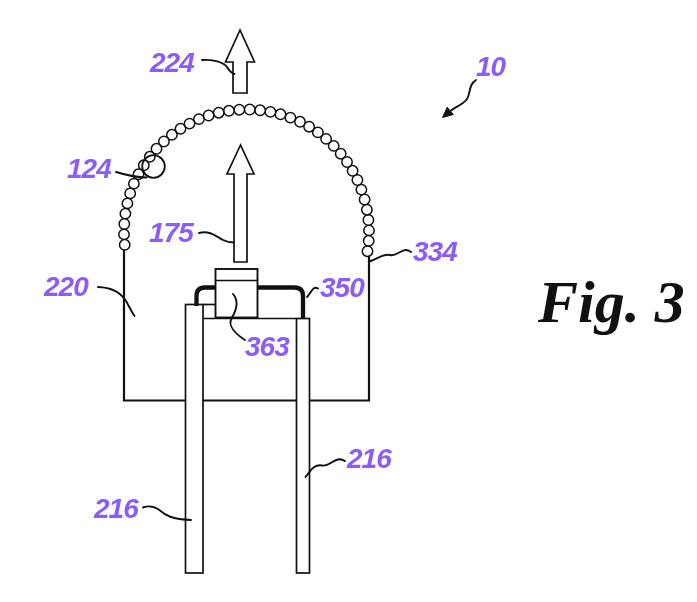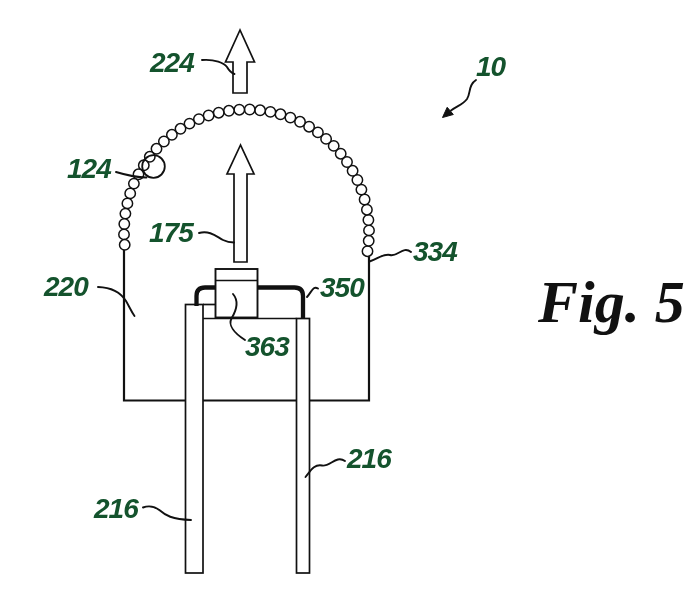--- a/index.html
+++ b/index.html
@@ -8,21 +8,21 @@
     position:relative;
     width:697px;height:602px;
     background:#ffffff;
     overflow:hidden;
     font-family:"Liberation Sans",sans-serif;
   }
   #drawing{position:absolute;left:0;top:0;}
   .ref{
     position:absolute;
     font:italic bold 28px/1 "Liberation Sans",sans-serif;
-    color:#14532d;
+    color:#8b5cf6;
     letter-spacing:-1px;
     white-space:nowrap;
   }
   .fig-caption{
     position:absolute;
     font:italic bold 60px/1 "Liberation Serif",serif;
     color:#111;
     white-space:nowrap;
   }
 </style>
@@ -115,15 +115,15 @@
   <div class="ref" style="left:476px;top:53px">10</div>
   <div class="ref" style="left:67px;top:155px">124</div>
   <div class="ref" style="left:149px;top:219px">175</div>
   <div class="ref" style="left:413px;top:238px">334</div>
   <div class="ref" style="left:44px;top:273px">220</div>
   <div class="ref" style="left:320px;top:274px">350</div>
   <div class="ref" style="left:245px;top:333px">363</div>
   <div class="ref" style="left:347px;top:445px">216</div>
   <div class="ref" style="left:94px;top:495px">216</div>
 
-  <div class="fig-caption" style="left:538px;top:272px">Fig. 5</div>
+  <div class="fig-caption" style="left:538px;top:272px">Fig. 3</div>
 
 </div>
 
 </body></html>

